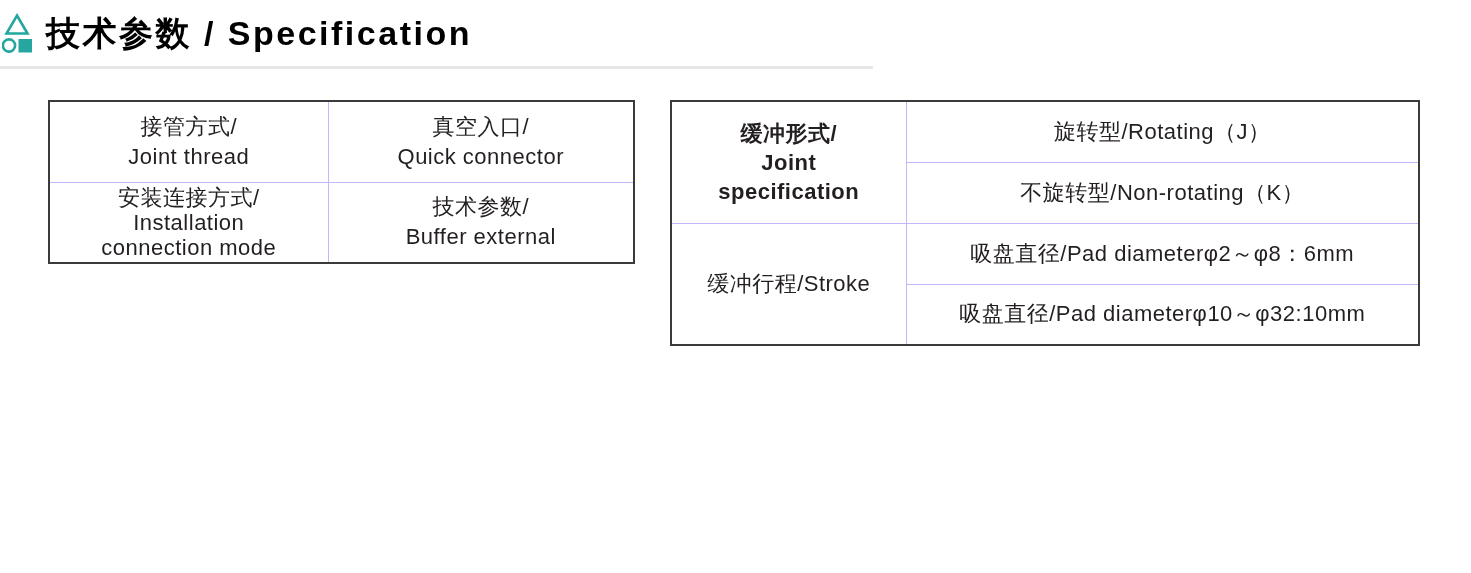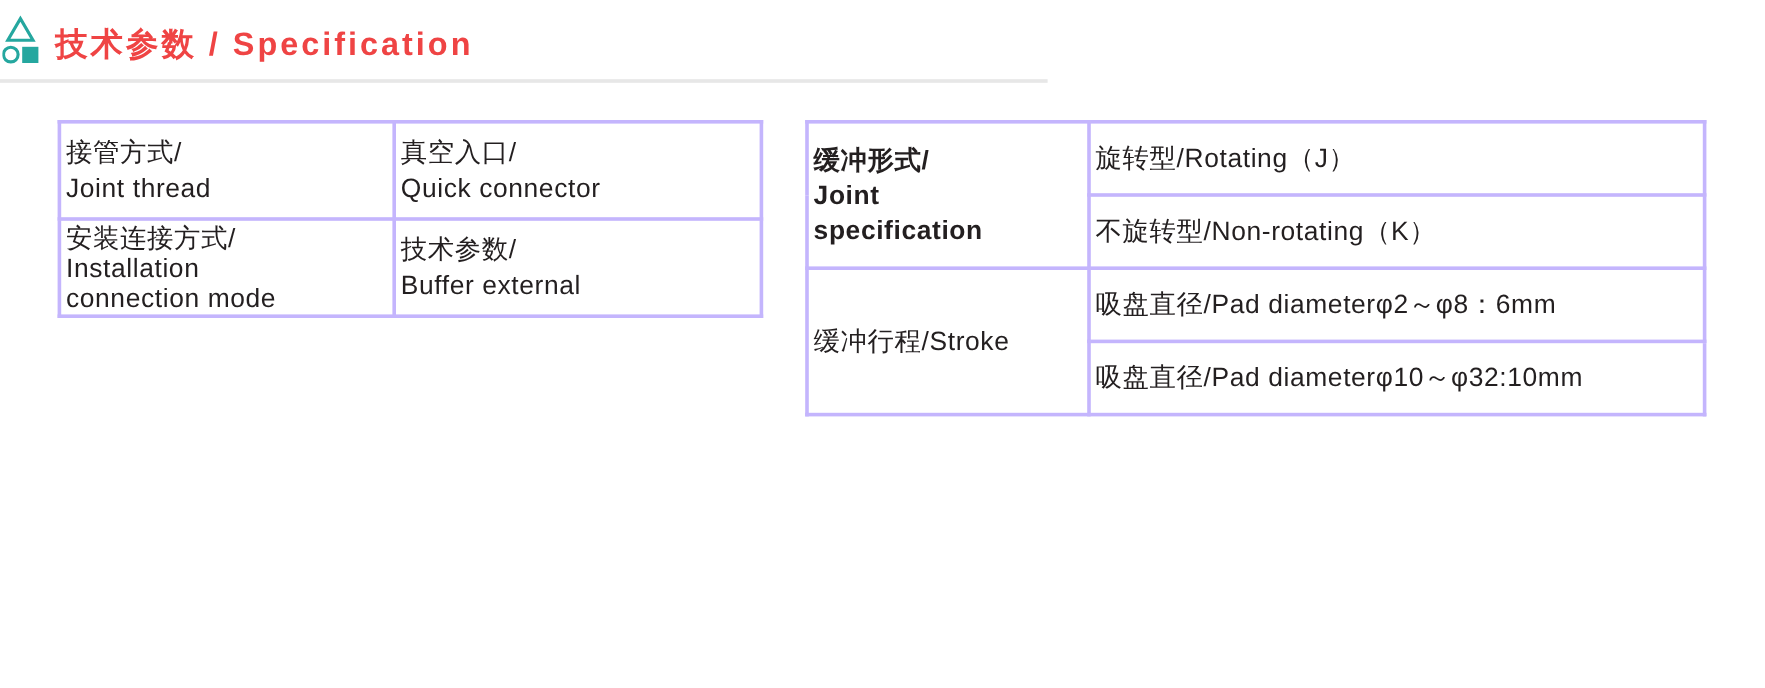--- a/index.html
+++ b/index.html
@@ -10,45 +10,46 @@
   }
   .header {
     display:flex;
     align-items:flex-end;
     gap:13px;
     padding:13px 0 0 2px;
     height:55px;
   }
   .header-icon { flex:0 0 auto; margin-bottom:1px; }
   .page-title {
-    font-size:27px;
+    font-size:34px;
     font-weight:bold;
     letter-spacing:2.5px;
-    color:#ef4444;
+    color:#000000;
     line-height:1.3;
     white-space:nowrap;
   }
   .header-rule {
     margin-top:11px;
     width:873px;
     height:3px;
     background:#e7e7e7;
   }
   .tables {
     display:flex;
     align-items:flex-start;
     margin-top:31px;
   }
   table {
     border-collapse:collapse;
     table-layout:fixed;
     border:2px solid #3b3b3b;
   }
   td {
-    border:3px solid #c4b5fd;
+    border:1px solid #c4b5fd;
+    text-align:center;
     vertical-align:middle;
     font-size:22px;
     letter-spacing:0.5px;
     color:#231f20;
     padding:0 4px;
   }
   .spec-table-left { margin-left:48px; width:585px; }
   .spec-table-left td { height:81px; }
   .spec-table-right { margin-left:35px; width:748px; }
   .spec-table-right td { height:61px; }

